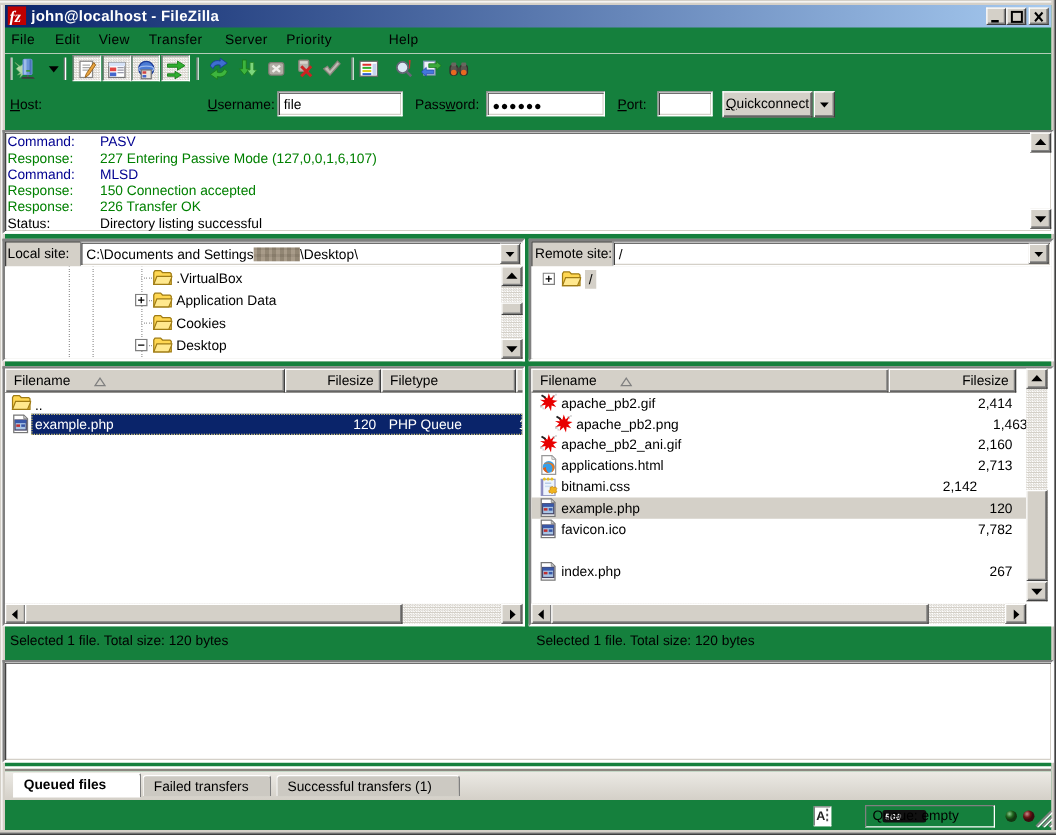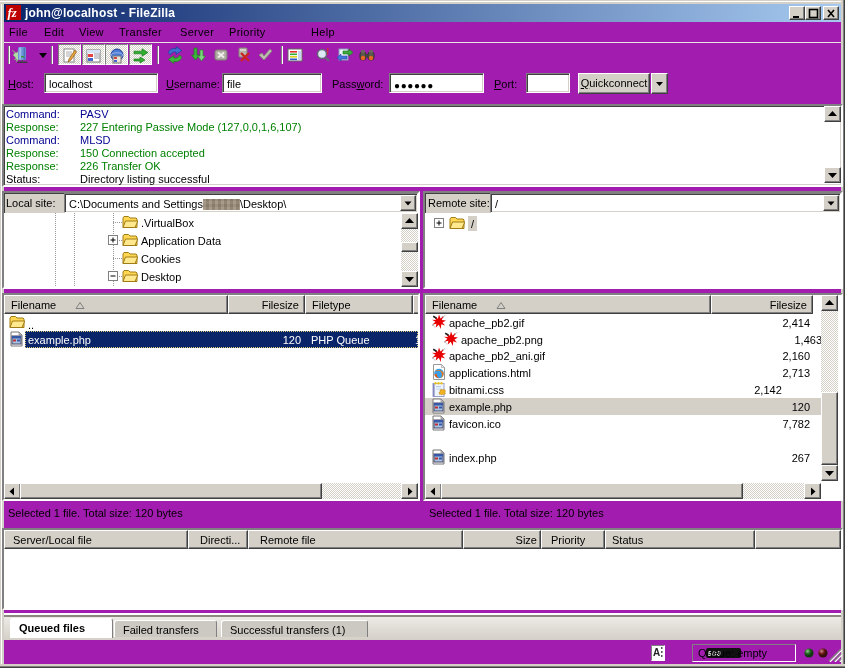--- a/index.html
+++ b/index.html
@@ -1,18 +1,18 @@
 <!DOCTYPE html>
 <html><head>
 <meta charset="utf-8">
 <style>
 * { margin:0; padding:0; box-sizing:border-box; }
 html,body { width:845px; height:668px; overflow:hidden; }
 body { font-family:"Liberation Sans", sans-serif; font-size:11px; color:#000; }
-#win { position:absolute; left:0; top:0; width:845px; height:668px; background:#a21caf; }
+#win { position:absolute; left:0; top:0; width:845px; height:668px; background:#15803d; }
 .abs { position:absolute; }
 #frame-l { left:0; top:0; width:4px; height:668px; background:#D4D0C8; box-shadow: inset 1px 0 0 #D4D0C8, inset 2px 0 0 #fff; }
 #frame-t { left:0; top:0; width:845px; height:4px; background:#D4D0C8; box-shadow: inset 0 1px 0 #D4D0C8, inset 0 2px 0 #fff; }
 #frame-r { right:0; top:0; width:4px; height:668px; background:#D4D0C8; box-shadow: inset -1px 0 0 #404040, inset -2px 0 0 #808080; }
 #frame-b { left:0; bottom:0; width:845px; height:4px; background:#D4D0C8; box-shadow: inset 0 -1px 0 #404040, inset 0 -2px 0 #808080; }
 #titlebar { left:4px; top:4px; width:837px; height:18px; background:linear-gradient(to right,#0A246A,#A6CAF0); }
 #fzicon { left:6px; top:5px; width:15px; height:15px; }
 #title-text { left:25px; top:4px; color:#fff; font-weight:bold; font-size:12px; line-height:18px; letter-spacing:0.2px; }
 .tbtn { top:6px; width:16px; height:14px; background:#D4D0C8; border:1px solid; border-color:#fff #404040 #404040 #fff; box-shadow: inset -1px -1px 0 #808080; }
 .tbtn svg { position:absolute; left:0; top:0; }
@@ -184,21 +184,20 @@
         <rect x="9" y="5" width="6" height="8" rx="2.4" fill="#5a5650" stroke="#33302c"></rect>
         <rect x="6.4" y="7" width="3.2" height="3.5" fill="#44413c"></rect>
         <circle cx="4" cy="11" r="2.2" fill="#e86820"></circle>
         <circle cx="12" cy="11" r="2.2" fill="#e86820"></circle>
         <rect x="2" y="3" width="4" height="3" rx="1" fill="#6a665f"></rect>
         <rect x="10" y="3" width="4" height="3" rx="1" fill="#6a665f"></rect>
       </svg>
 </div>
 <div class="abs" id="qc">
 <label style="left:4px"><u>H</u>ost:</label>
-<div class="qcinput" style="left:40px; width:114px;">localhost</div>
 <label style="left:162px"><u>U</u>sername:</label>
 <div class="qcinput" style="left:218px; width:100px;">file</div>
 <label style="left:328px">Pass<u>w</u>ord:</label>
 <div class="qcinput" style="left:385px; width:95px; font-size:10px; padding-top:6px; letter-spacing:0.6px;">●●●●●●</div>
 <label style="left:490px"><u>P</u>ort:</label>
 <div class="qcinput" style="left:522px; width:44px;"></div>
 <div class="abs" id="qcbtn"><u>Q</u>uickconnect</div>
 <div class="abs" id="qcdrop"><svg width="15" height="19">
           <path d="M4 8 L11 8 L7.5 12 Z" fill="#000"></path>
         </svg></div>
@@ -485,29 +484,20 @@
 <div class="sbbtn" style="left:804px; top:483px; height:16px;">
       <svg width="15" height="15">
         <path d="M6 3.5 L10.5 7.5 L6 11.5 Z" fill="#000"></path>
       </svg>
     </div>
 <div class="abs statusstrip" style="left:423px; top:501px; width:420px;">
       <span style="position:absolute; left:6px; top:6px;">Selected 1 file. Total size: 120 bytes</span>
     </div>
 
 <div class="abs sunken" style="left:2px; top:528px; width:841px; height:82px;"></div>
-<div class="abs" style="left:4px; top:530px; width:837px; height:78px; background:#fff; overflow:hidden;">
-<div class="hcell" style="left:0; width:184px; padding-left:8px;">Server/Local file</div>
-<div class="hcell" style="left:184px; width:60px; padding-left:11px;">Directi...</div>
-<div class="hcell" style="left:244px; width:215px; padding-left:11px;">Remote file</div>
-<div class="hcell r" style="left:459px; width:78px; padding-right:3px;">Size</div>
-<div class="hcell" style="left:537px; width:64px; padding-left:9px;">Priority</div>
-<div class="hcell" style="left:601px; width:150px;">Status</div>
-<div class="hcell" style="left:751px; width:86px;"></div>
-</div>
 
 <div class="abs" style="left:4px; top:613px; width:837px; height:4px; background:#fff; box-shadow: inset 0 -2px 0 #8C8880;"></div>
 <div class="abs" style="left:4px; top:617px; width:837px; height:23px; background:linear-gradient(to bottom,#ECEAE5,#D4D0C8);"></div>
 <div class="abs tab" style="left:10px; top:618px; width:103px; height:20px; font-weight:bold; background:#fff; z-index:2;">Queued files</div>
 <div class="abs tab" style="left:114px; top:620px; width:103px; height:17px; background:#CCC9C2;">Failed transfers</div>
 <div class="abs tab" style="left:221px; top:620px; width:147px; height:17px; background:#CCC9C2;">Successful transfers (1)</div>
 
 <div class="abs" id="statusbar" style="left:4px; top:640px; width:837px; height:24px;">
 <div class="panel" style="left:647px; top:5px; width:14px; height:16px; background:#fff;"><svg width="12" height="14">
           <text x="1" y="10" font-size="10" font-weight="bold" fill="#222" font-family="Liberation Sans">A</text>

